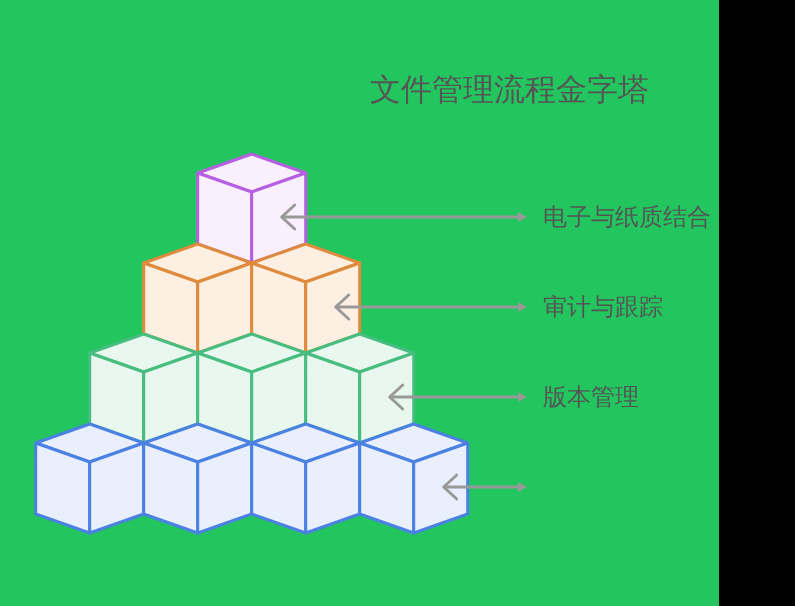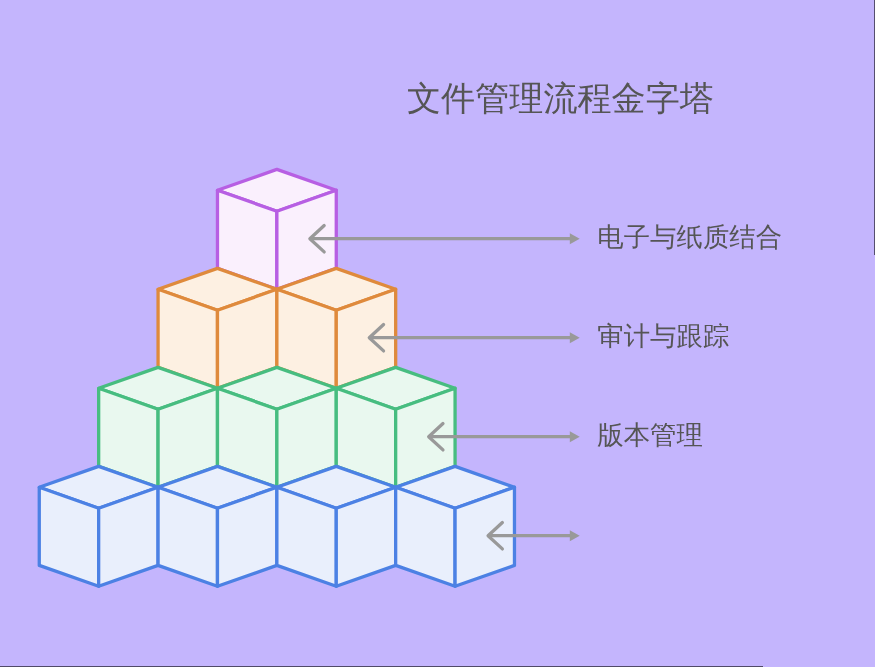--- a/index.html
+++ b/index.html
@@ -2,23 +2,23 @@
 <html><head>
 <meta charset="utf-8">
 <style>
   html, body {
     margin: 0;
     padding: 0;
     background: #000000;
   }
   #canvas {
     position: relative;
-    width: 795px;
+    width: 719px;
     height: 606px;
-    background: #c4b5fd;
+    background: #22c55e;
     overflow: hidden;
     font-family: "Liberation Sans", "DejaVu Sans", sans-serif;
   }
   #pyramid-svg {
     position: absolute;
     left: 0;
     top: 0;
   }
   .diagram-title {
     position: absolute;

